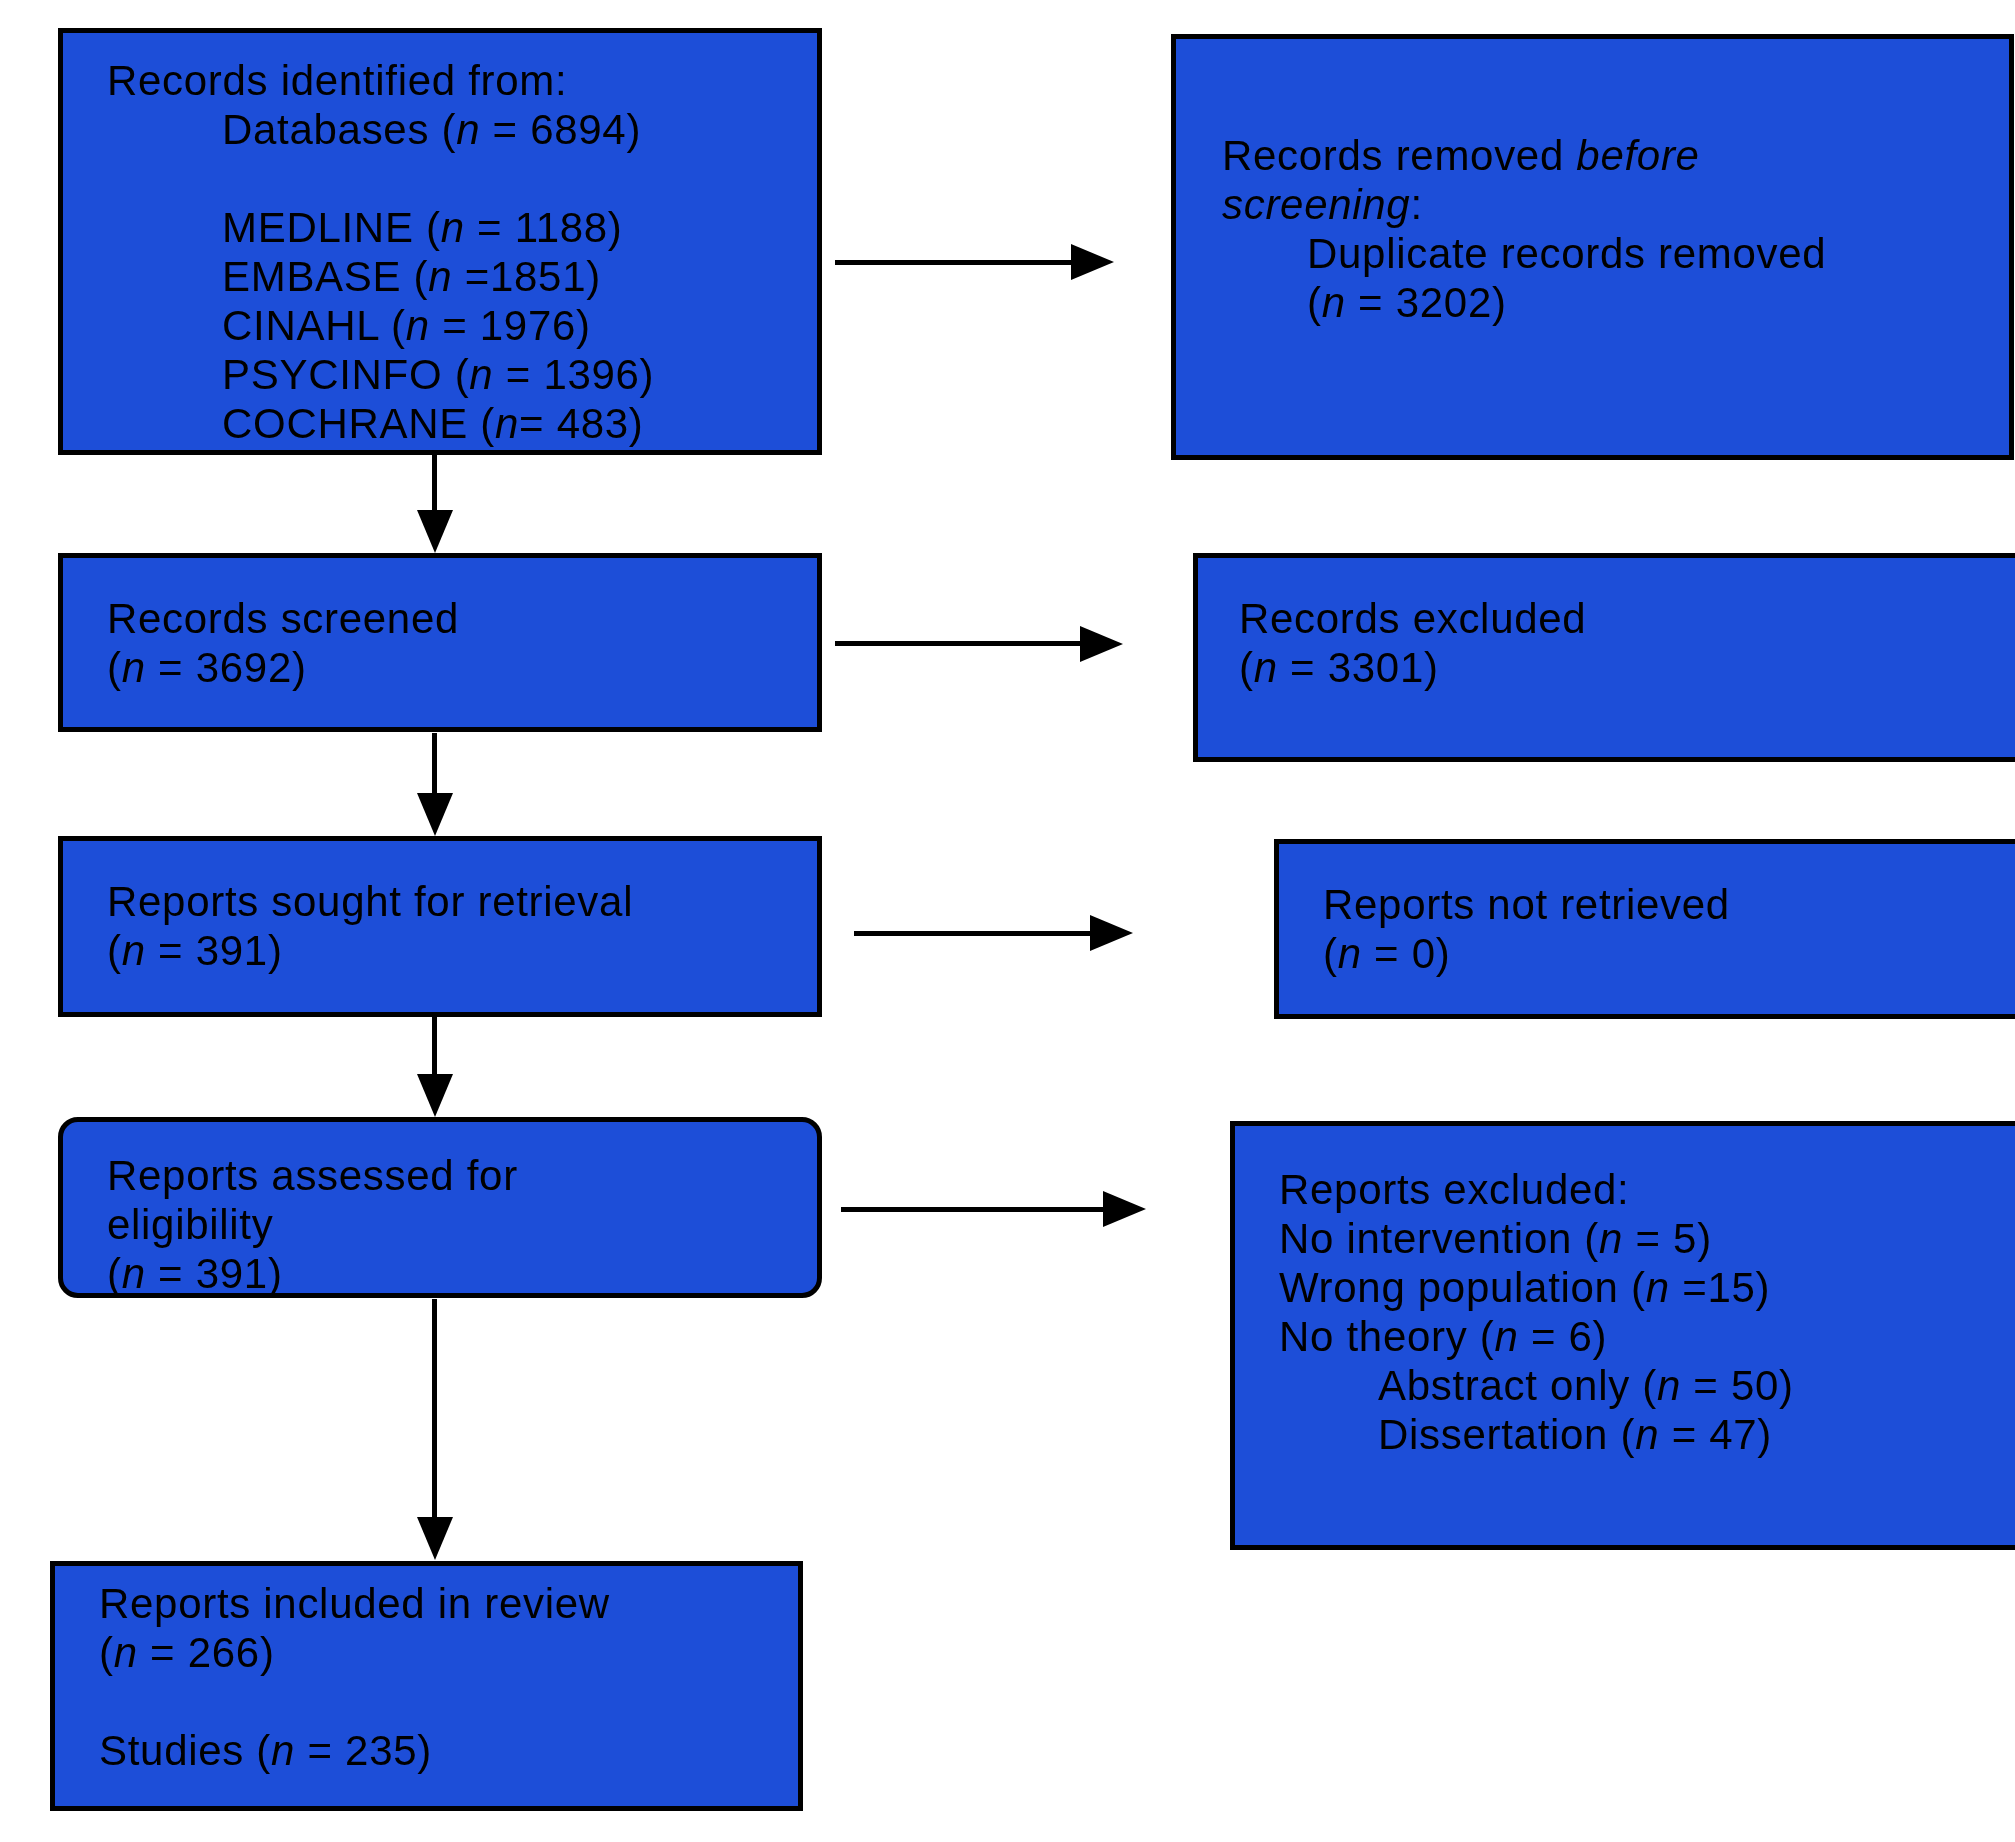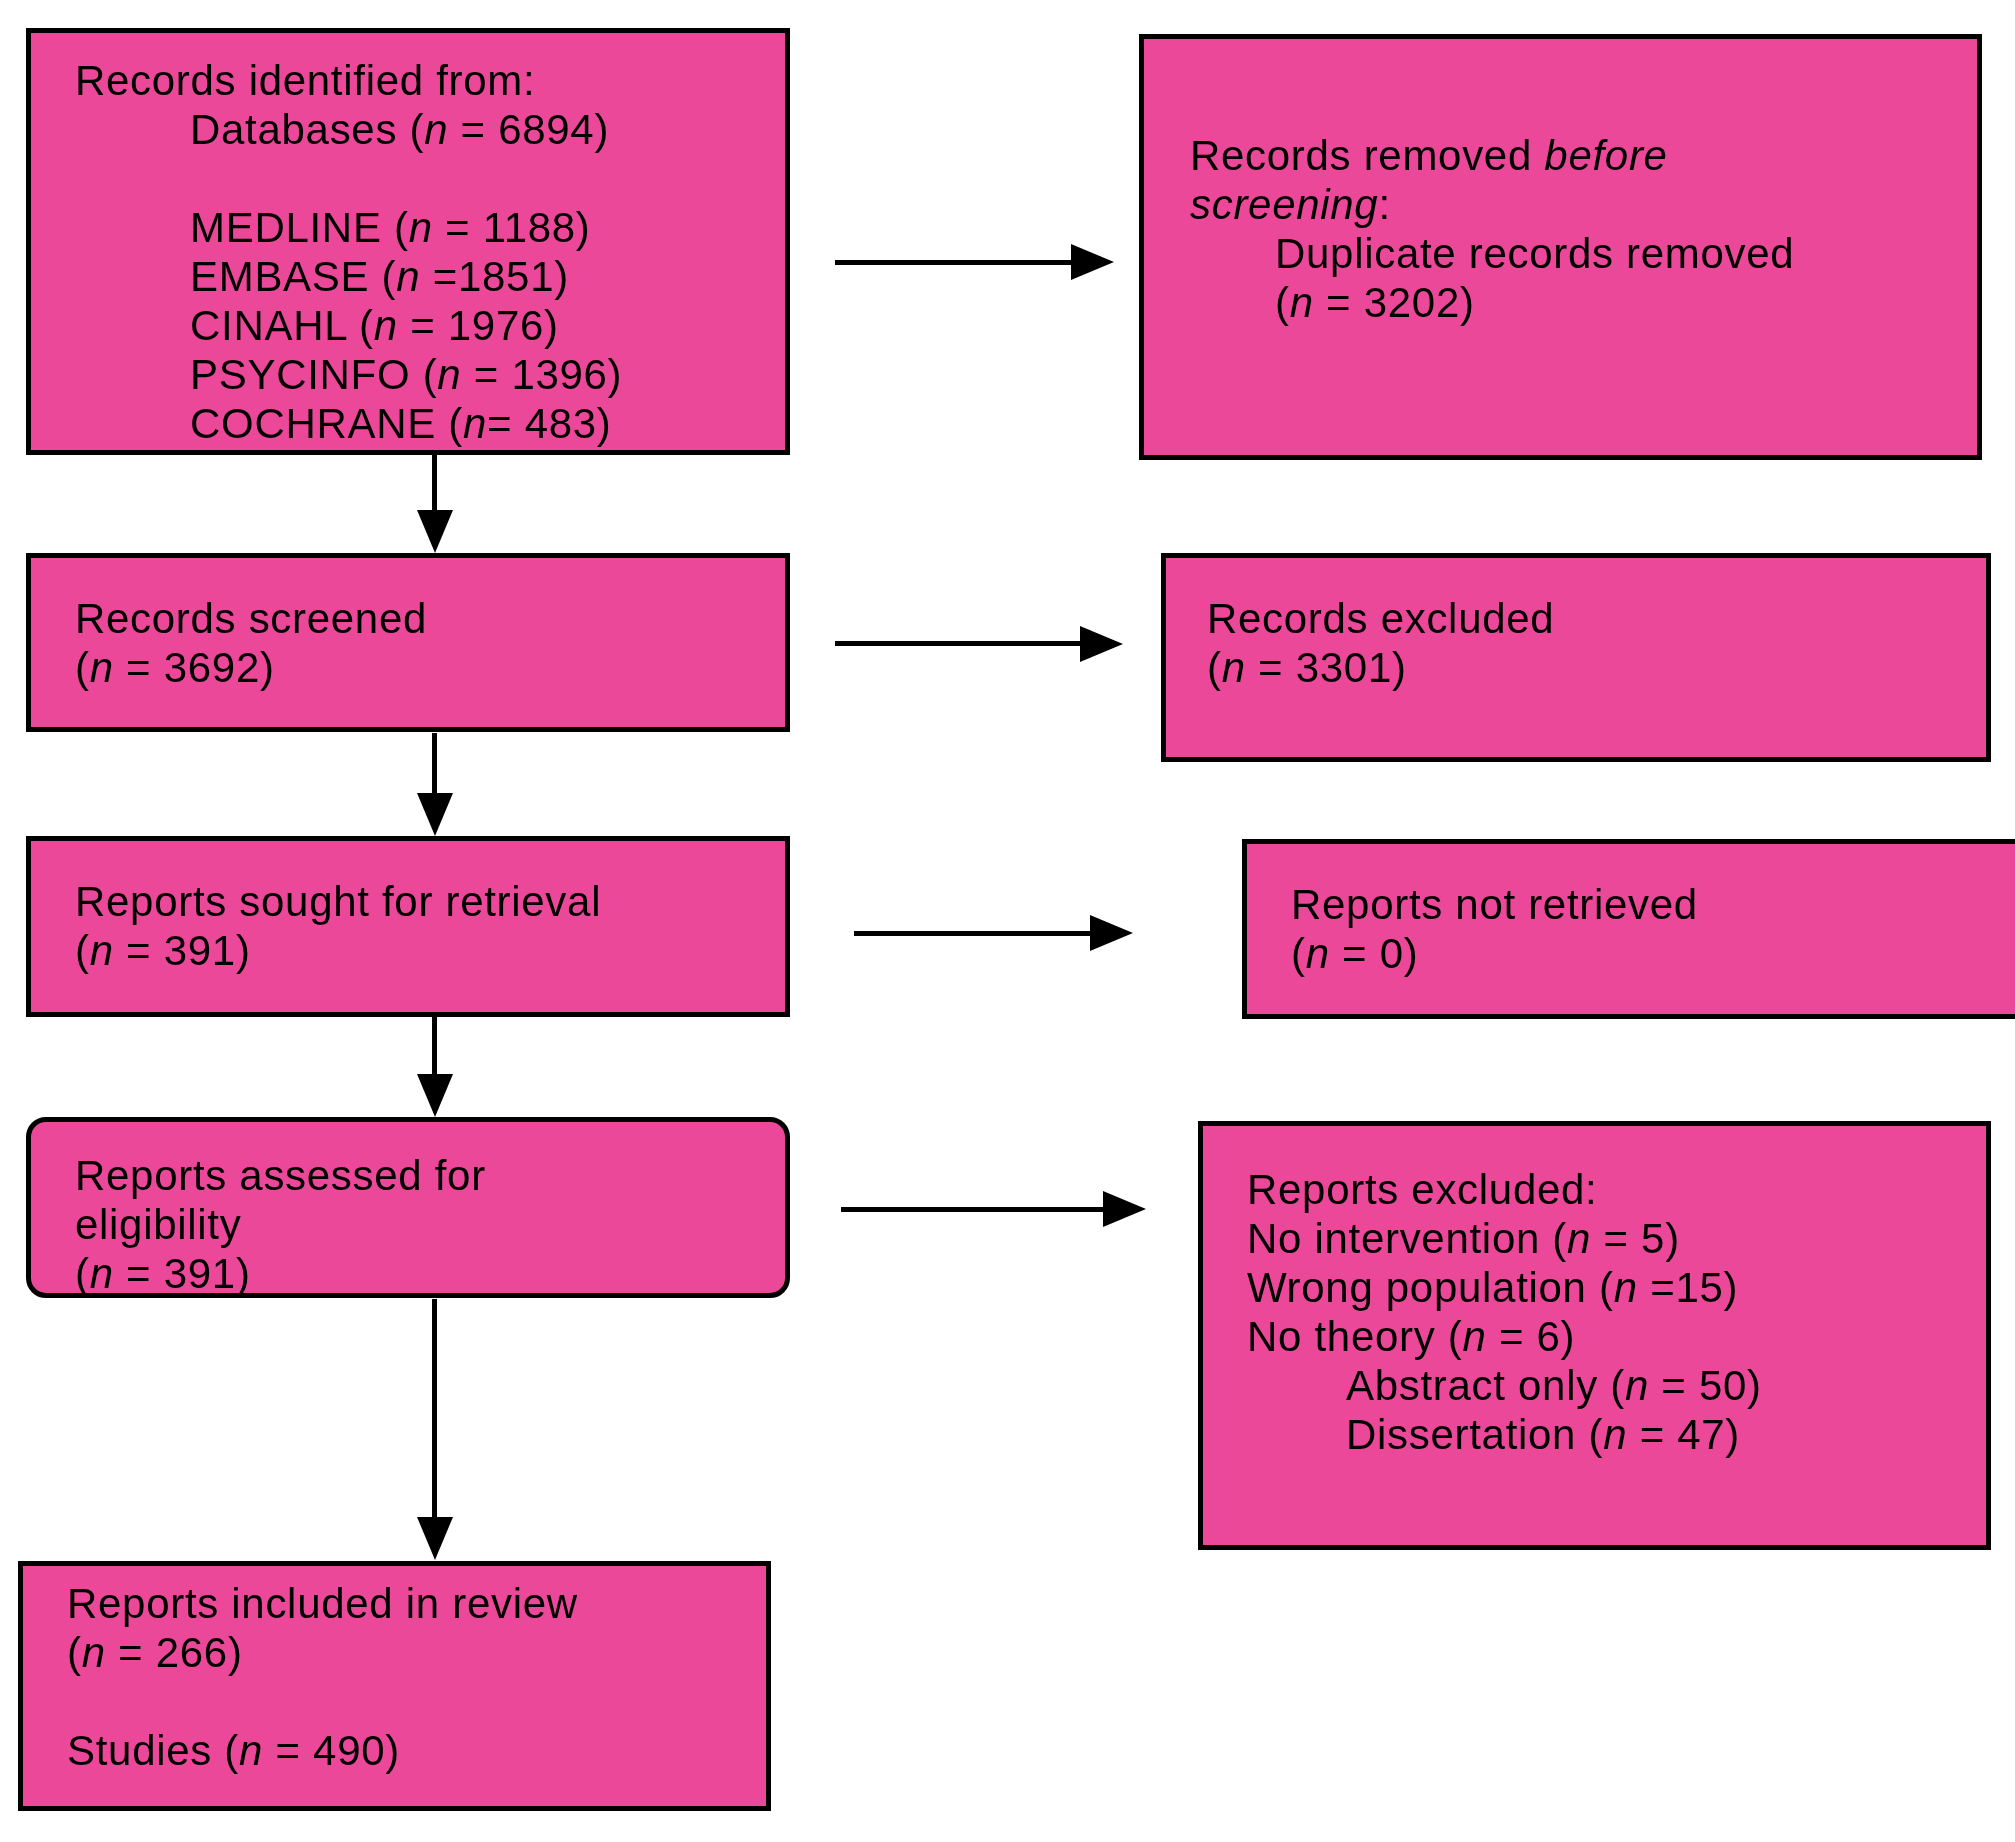--- a/index.html
+++ b/index.html
@@ -7,24 +7,25 @@
     position:relative;
     width:2015px;height:1843px;
     background:#ffffff;
     font-family:"Liberation Sans", sans-serif;
     color:#000000;
   }
   .box{
     position:absolute;
     box-sizing:border-box;
     border:5.3px solid #000000;
-    background:#ec4899;
+    background:#1d4ed8;
     font-size:42px;
     line-height:49px;
     letter-spacing:0.7px;
+    margin-left:32px;
   }
   .line{height:49px;white-space:nowrap;}
   .line.ind{padding-left:var(--ind,115px);}
   .line i{font-style:italic;}
 
   
   .b1{left:26px;  top:28px;   width:764px; height:427px; padding:23px 6.6px 0 44px; --ind:115px;}
   .b2{left:26px;  top:553px;  width:764px; height:179px; padding:36px 6.6px 0 44px;}
   .b3{left:26px;  top:836px; width:764px; height:181px; padding:36px 6.6px 0 44px;}
   .b4{left:26px;  top:1117px; width:764px; height:181px; padding:29px 6.6px 0 44px;border-radius:20px;}
@@ -94,21 +95,21 @@
       <div class="line"><span>No intervention (</span><i>n</i><span> = 5)</span></div>
       <div class="line"><span>Wrong population (</span><i>n</i><span> =15)</span></div>
       <div class="line"><span>No theory (</span><i>n</i><span> = 6)</span></div>
       <div class="line ind"><span>Abstract only (</span><i>n</i><span> = 50)</span></div>
       <div class="line ind"><span>Dissertation (</span><i>n</i><span> = 47)</span></div>
     </div>
   <div class="box b5">
       <div class="line"><span>Reports included in review</span></div>
       <div class="line"><span>(</span><i>n</i><span> = 266)</span></div>
       <div class="line"></div>
-      <div class="line"><span>Studies (</span><i>n</i><span> = 490)</span></div>
+      <div class="line"><span>Studies (</span><i>n</i><span> = 235)</span></div>
     </div>
 
   <div>
     <div class="vline" style="left:432px;top:455px;height:59px;"></div>
     <div class="vhead" style="left:417px;top:510px;"></div>
   </div>
   <div>
     <div class="vline" style="left:432px;top:733px;height:62px;"></div>
     <div class="vhead" style="left:417px;top:793px;"></div>
   </div>

